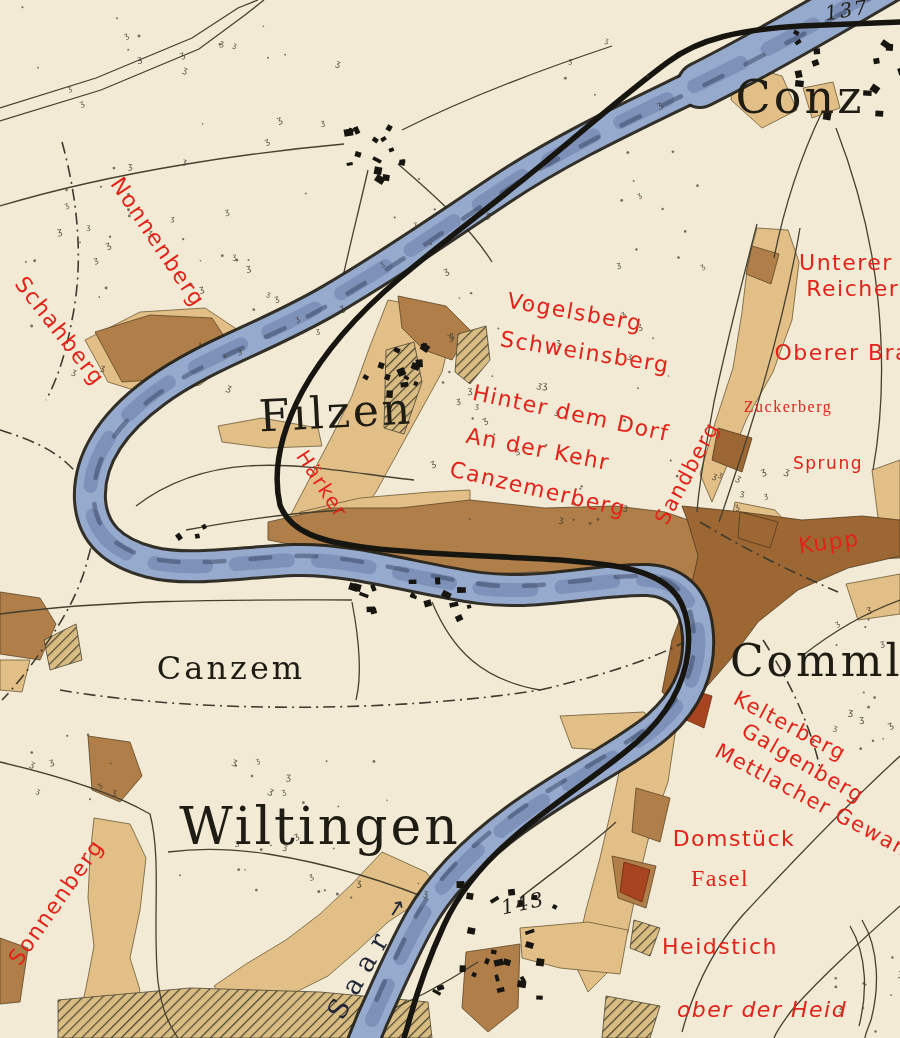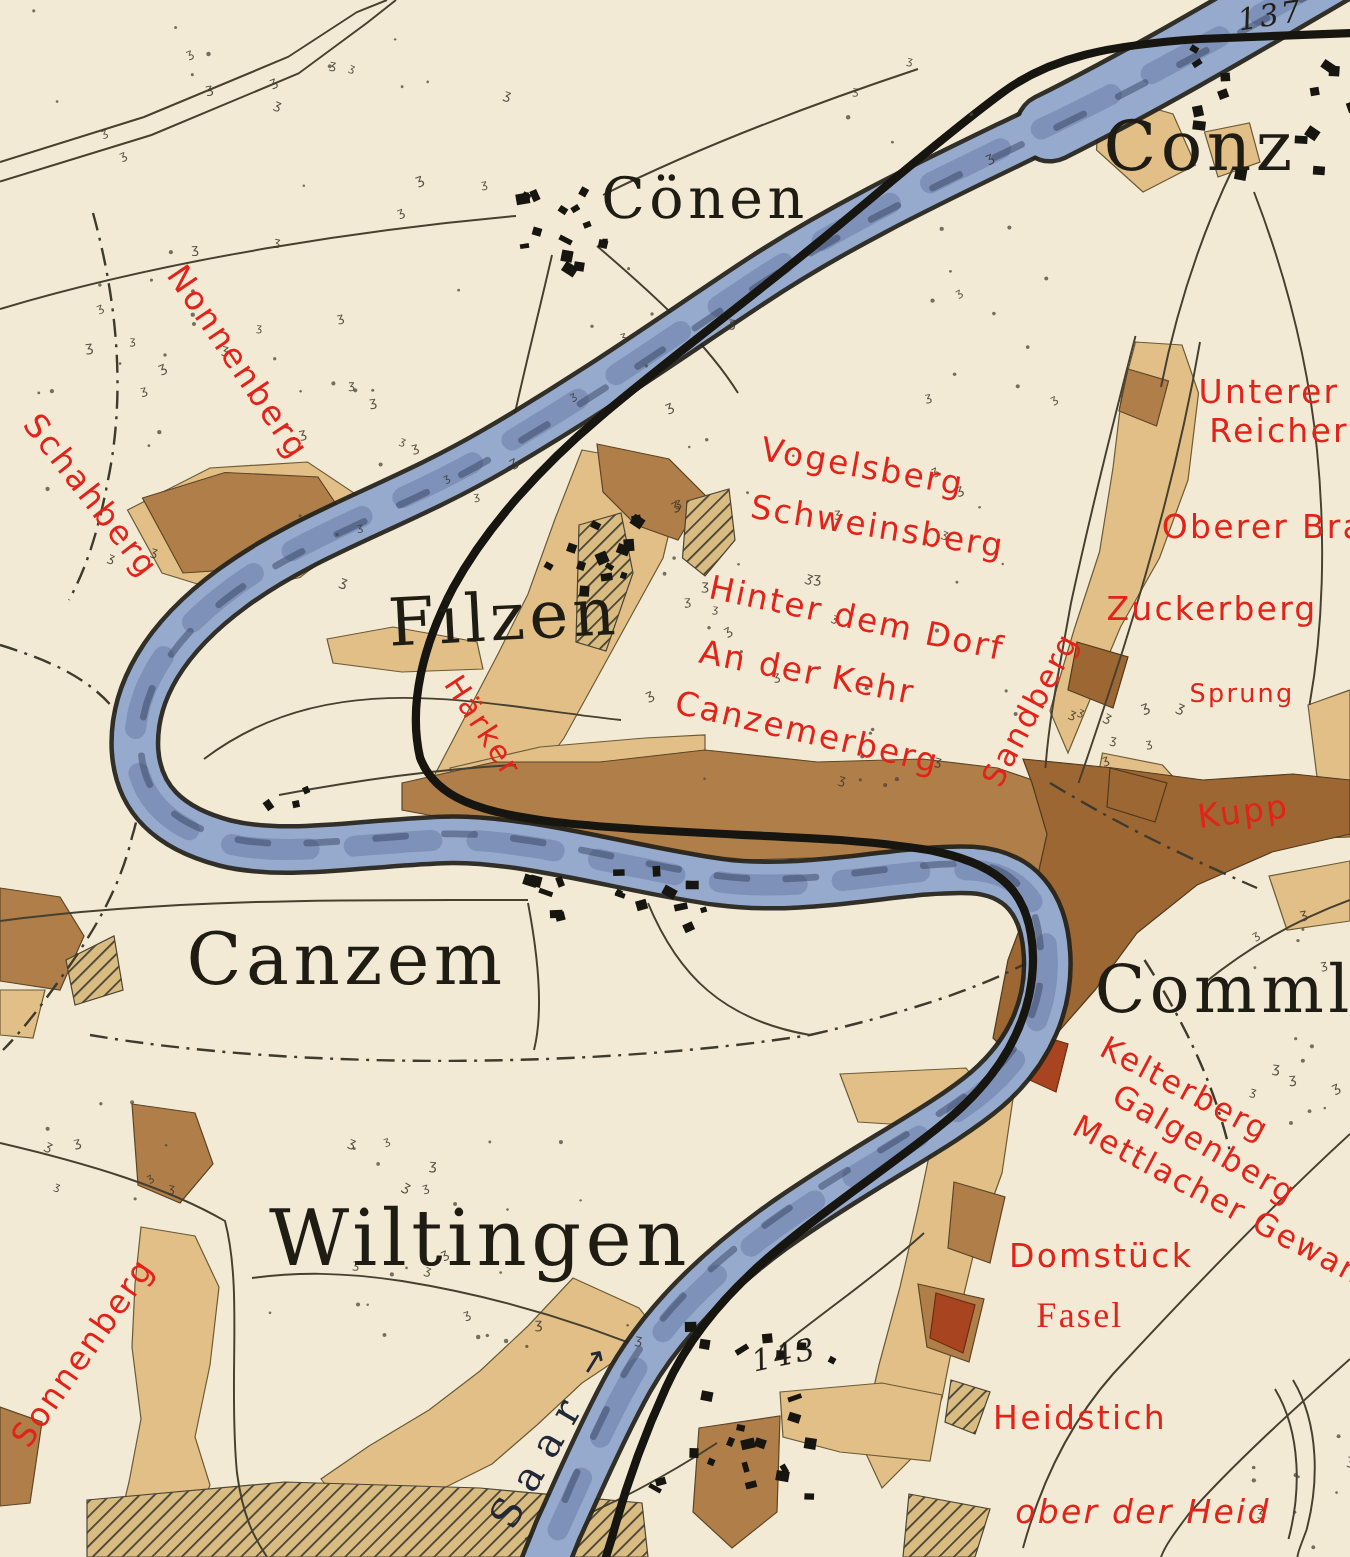--- a/index.html
+++ b/index.html
@@ -429,36 +429,35 @@
         <circle cx="697.5041242889129" cy="185.6820329488255" r="1.31" fill="#4a4438" opacity="0.75"></circle>
         <circle cx="621.6890312652104" cy="200.4275018395856" r="1.43" fill="#4a4438" opacity="0.75"></circle>
         <circle cx="685.1585326683708" cy="231.38060144148767" r="1.27" fill="#4a4438" opacity="0.75"></circle>
         <circle cx="672.9256177870557" cy="151.74503431655467" r="1.35" fill="#4a4438" opacity="0.75"></circle>
         <circle cx="678.5030913692899" cy="257.5784021685831" r="1.35" fill="#4a4438" opacity="0.75"></circle>
         <text x="701.8846775023267" y="269.37873686430976" font-size="7.5" fill="#3f3a2e" opacity="0.85" class="scrubchar" transform="rotate(-29.53530991449952 701.8846775023267 269.37873686430976)">ʒ</text>
       </g>
 </svg>
 
 <div id="labels">
-      <div class="lbl town" style="left: 470px; top: 132px; font-size: 38px; transform: translate(-50%, -50%) rotate(0deg);">Cönen</div>
       <div class="lbl town" style="left: 800px; top: 73px; font-size: 46px; transform: translate(-50%, -50%) rotate(0deg); margin-top: 24px;">Conz</div>
       <div class="lbl town" style="left: 336px; top: 412px; font-size: 44px; transform: translate(-50%, -50%) rotate(-3deg);">Filzen</div>
-      <div class="lbl town" style="left: 231px; top: 640px; font-size: 48px; transform: translate(-50%, -50%) rotate(0deg);">Canzem</div>
+      <div class="lbl town" style="left: 231px; top: 668px; font-size: 32px; transform: translate(-50%, -50%) rotate(0deg);">Canzem</div>
       <div class="lbl town" style="left: 320px; top: 826px; font-size: 52px; transform: translate(-50%, -50%) rotate(0deg);">Wiltingen</div>
       <div class="lbl town" style="left: 856px; top: 660px; font-size: 44px; transform: translate(-50%, -50%) rotate(0deg);">Commling</div>
       <div class="lbl elev" style="left: 847px; top: 10px; font-size: 20px; transform: translate(-50%, -50%) rotate(-9deg);">137</div>
       <div class="lbl elev" style="left: 523px; top: 903px; font-size: 20px; transform: translate(-50%, -50%) rotate(-12deg);">143</div>
       <div class="lbl hydro" style="left: 360px; top: 972px; font-size: 27px; transform: translate(-50%, -50%) rotate(-60deg);">Saar</div>
       <div class="lbl hydro-arrow" style="left: 396px; top: 908px; font-size: 22px; transform: translate(-50%, -50%) rotate(-58deg);">→</div>
       <div class="lbl vineyard" style="left: 158px; top: 242px; font-size: 22px; transform: translate(-50%, -50%) rotate(56deg);">Nonnenberg</div>
       <div class="lbl vineyard" style="left: 60px; top: 331px; font-size: 22px; transform: translate(-50%, -50%) rotate(52deg);">Schahberg</div>
       <div class="lbl vineyard" style="left: 846px; top: 230px; font-size: 22px; transform: translate(-50%, -50%) rotate(0deg); margin-top: 32px;">Unterer</div>
       <div class="lbl vineyard" style="left: 872px; top: 288px; font-size: 22px; transform: translate(-50%, -50%) rotate(0deg);">Reichertsb</div>
       <div class="lbl vineyard" style="left: 850px; top: 352px; font-size: 22px; transform: translate(-50%, -50%) rotate(0deg);">Oberer Brau</div>
-      <div class="lbl vineyard" style="left: 808px; top: 407px; font-size: 22px; transform: translate(-50%, -50%) rotate(0deg);">Zuckerberg</div>
+      <div class="lbl vineyard" style="left: 788px; top: 407px; font-size: 16px; transform: translate(-50%, -50%) rotate(0deg); font-family: Liberation Serif, serif;">Zuckerberg</div>
       <div class="lbl vineyard" style="left: 828px; top: 463px; font-size: 17px; transform: translate(-50%, -50%) rotate(0deg);">Sprung</div>
       <div class="lbl vineyard" style="left: 575px; top: 312px; font-size: 22px; transform: translate(-50%, -50%) rotate(10deg);">Vogelsberg</div>
       <div class="lbl vineyard" style="left: 585px; top: 352px; font-size: 22px; transform: translate(-50%, -50%) rotate(9deg);">Schweinsberg</div>
       <div class="lbl vineyard" style="left: 571px; top: 413px; font-size: 22px; transform: translate(-50%, -50%) rotate(12deg);">Hinter dem Dorf</div>
       <div class="lbl vineyard" style="left: 538px; top: 449px; font-size: 22px; transform: translate(-50%, -50%) rotate(11deg);">An der Kehr</div>
       <div class="lbl vineyard" style="left: 538px; top: 489px; font-size: 22px; transform: translate(-50%, -50%) rotate(13deg);">Canzemerberg</div>
       <div class="lbl vineyard" style="left: 687px; top: 473px; font-size: 21px; transform: translate(-50%, -50%) rotate(-62deg);">Sandberg</div>
       <div class="lbl vineyard" style="left: 322px; top: 484px; font-size: 20px; transform: translate(-50%, -50%) rotate(57deg);">Härker</div>
       <div class="lbl vineyard" style="left: 829px; top: 542px; font-size: 22px; transform: translate(-50%, -50%) rotate(-7deg);">Kupp</div>
       <div class="lbl vineyard" style="left: 790px; top: 726px; font-size: 21px; transform: translate(-50%, -50%) rotate(28deg);">Kelterberg</div>

